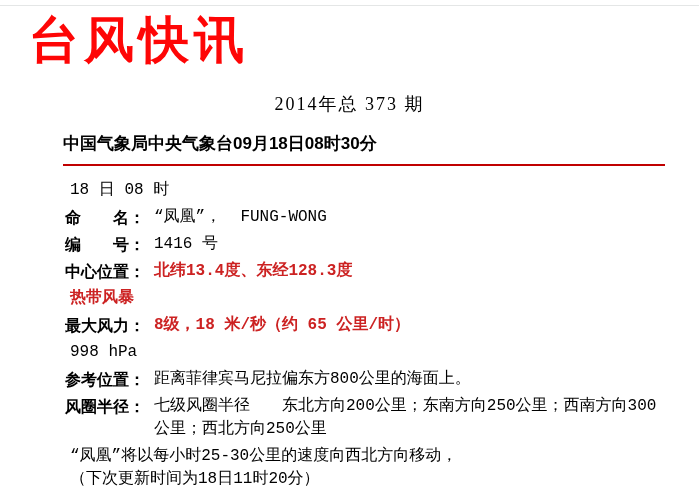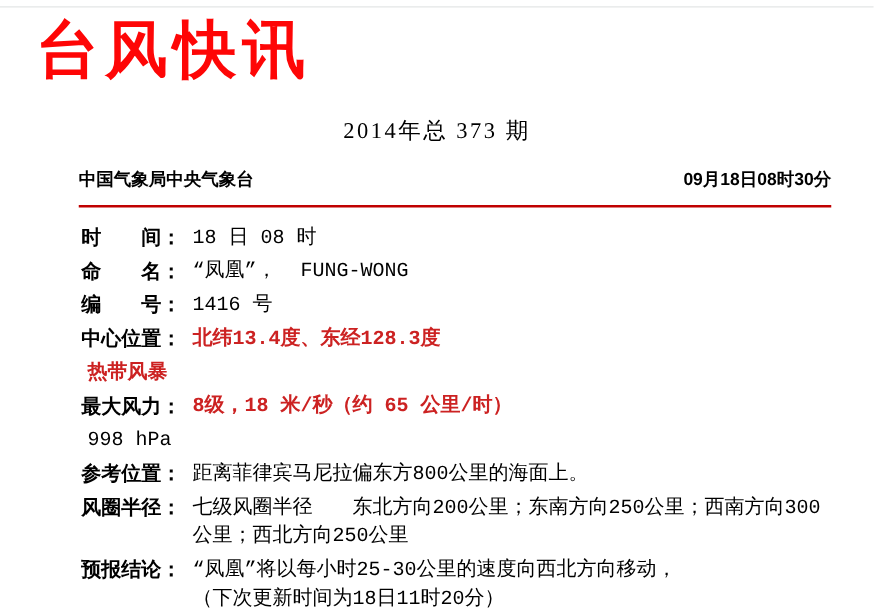--- a/index.html
+++ b/index.html
@@ -34,25 +34,25 @@
     margin-top: 26px;
     text-align: center;
     font-family: "Liberation Serif", "DejaVu Serif", serif;
     font-size: 18px;
     line-height: 18px;
     letter-spacing: 2px;
     color: #000000;
   }
   .header-row {
     display: flex;
-    justify-content: space-between;
+    justify-content: flex-start;
     align-items: baseline;
     margin: 21px 34px 0 63px;
     font-weight: bold;
-    font-size: 14px;
+    font-size: 17px;
     line-height: 19px;
   }
   .red-rule {
     height: 2px;
     background: var(--rule-red, #c00000);
     margin: 11px 34px 0 63px;
   }
   .info-rows {
     margin: 13px 30px 0 65px;
     font-size: 16px;
@@ -93,21 +93,20 @@
   <div class="header-row">
     <span>中国气象局中央气象台</span>
     <span>09月18日08时30分</span>
   </div>
 
   <div class="red-rule"></div>
 
   <div class="info-rows">
 
     <div class="row">
-      <span class="label">时　　间：</span>
       <span class="value">18 日 08 时</span>
     </div>
 
     <div class="row">
       <span class="label">命　　名：</span>
       <span class="value">“凤凰”，  FUNG-WONG</span>
     </div>
 
     <div class="row">
       <span class="label">编　　号：</span>
@@ -136,19 +135,18 @@
       <span class="label">参考位置：</span>
       <span class="value">距离菲律宾马尼拉偏东方800公里的海面上。</span>
     </div>
 
     <div class="row">
       <span class="label">风圈半径：</span>
       <span class="value">七级风圈半径　　东北方向200公里；东南方向250公里；西南方向300公里；西北方向250公里</span>
     </div>
 
     <div class="row">
-      <span class="label">预报结论：</span>
       <span class="value">“凤凰”将以每小时25-30公里的速度向西北方向移动，
 （下次更新时间为18日11时20分）</span>
     </div>
 
   </div>
 </div>
 
 </body></html>

